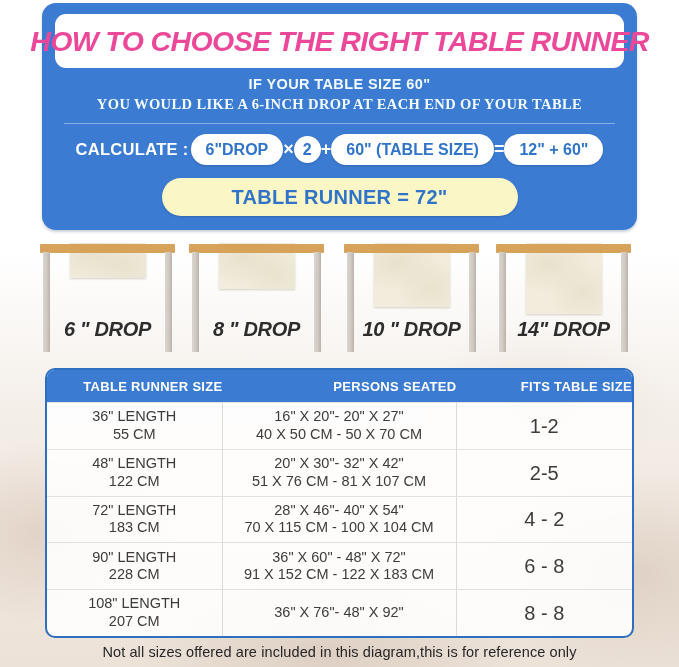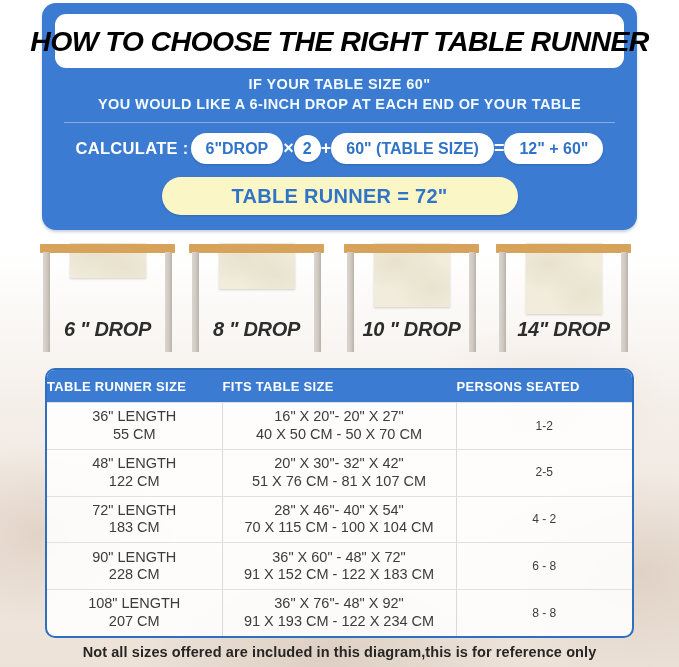--- a/index.html
+++ b/index.html
@@ -21,25 +21,25 @@
     position: absolute; left: 42px; top: 3px; width: 595px; height: 227px;
     background: #3b7bd1; border-radius: 14px;
     box-shadow: 0 2px 3px rgba(40,70,120,.25);
   }
   .title-box {
     margin: 11px 13px 0; height: 54px; background: #ffffff; border-radius: 11px;
     display: flex; align-items: center; justify-content: center;
   }
   .title-box h1 {
     font-size: 28.5px; font-weight: bold; font-style: italic;
-    letter-spacing: -0.6px; color: #000000; white-space: nowrap;
+    letter-spacing: -0.6px; color: #ec4899; white-space: nowrap;
   }
   .hero-line { text-align: center; color: #f2fbff; font-weight: bold; font-size: 14.5px; letter-spacing: .4px; }
   .hero-line.l1 { margin-top: 8px; }
-  .hero-line.l2 { margin-top: 4px; }
+  .hero-line.l2 { margin-top: 4px; font-family: Liberation Serif, serif; }
   .hero-divider { margin: 10px 22px 0; border: none; border-top: 1px solid rgba(255,255,255,.38); }
 
   .calc-row { margin-top: 10px; display: flex; align-items: center; justify-content: center; gap: 0; }
   .calc-label { color: #ffffff; font-weight: bold; font-size: 16.5px; letter-spacing: .3px; margin-right: 2px; }
   .pill {
     background: #ffffff; color: #2f74c9; font-weight: bold; font-size: 16px;
     height: 31px; border-radius: 17px; padding: 0 15px;
     display: inline-flex; align-items: center; white-space: nowrap;
     box-shadow: 0 1px 2px rgba(20,50,100,.25);
   }
@@ -80,33 +80,33 @@
   
   .size-table {
     position: absolute; left: 45px; top: 368px; width: 589px; height: 270px;
     border: 2px solid #2e6fc0; border-radius: 10px; overflow: hidden;
     background: rgba(255,255,255,.88);
   }
   .thead {
     height: 32px; background: #3b7bd1; display: grid;
     grid-template-columns: 30% 40% 30%; align-items: center;
   }
-  .thead .th { text-align: left; color: #ffffff; font-weight: bold; font-size: 13px; letter-spacing: .3px; }
+  .thead .th { text-align: right; color: #ffffff; font-weight: bold; font-size: 13px; letter-spacing: .3px; }
   .trow { height: 46.8px; display: grid; grid-template-columns: 30% 40% 30%; border-top: 1px solid #e3e1de; }
   .trow:first-of-type { border-top: none; }
   .cell {
     display: flex; flex-direction: column; align-items: center; justify-content: center;
     color: #3c3c3c; font-size: 14.5px; line-height: 1.22; text-align: center;
   }
   .cell.c1, .cell.c2 { border-right: 1px solid #dcdad7; }
-  .cell.c3 { font-size: 12px; }
+  .cell.c3 { font-size: 20px; }
 
   .footnote {
     position: absolute; left: 0; top: 644px; width: 679px; text-align: center;
-    font-weight: bold; font-size: 14.5px; color: #262626; letter-spacing: .1px;
+    font-weight: normal; font-size: 14.5px; color: #262626; letter-spacing: .1px;
   }
 </style>
 </head>
 <body>
 
 <section class="hero-panel">
   <div class="title-box">
     <h1>HOW TO CHOOSE THE RIGHT TABLE RUNNER</h1>
   </div>
   <p class="hero-line l1">IF YOUR TABLE SIZE 60"</p>
@@ -152,22 +152,22 @@
     <div class="tabletop"></div>
     <div class="leg left"></div>
     <div class="leg right"></div>
     <div class="drop-label">14" DROP</div>
   </div>
 </section>
 
 <section class="size-table">
   <div class="thead">
     <div class="th">TABLE RUNNER SIZE</div>
+    <div class="th">PERSONS SEATED</div>
     <div class="th">FITS TABLE SIZE</div>
-    <div class="th">PERSONS SEATED</div>
   </div>
 
   <div class="trow">
     <div class="cell c1">
       <div>36" LENGTH</div>
       <div>55 CM</div>
     </div>
     <div class="cell c2">
       <div>16" X 20"- 20" X 27"</div>
       <div>40 X 50 CM - 50 X 70 CM</div>
@@ -211,19 +211,18 @@
     <div class="cell c3">6 - 8</div>
   </div>
 
   <div class="trow">
     <div class="cell c1">
       <div>108" LENGTH</div>
       <div>207 CM</div>
     </div>
     <div class="cell c2">
       <div>36" X 76"- 48" X 92"</div>
-      <div>91 X 193 CM - 122 X 234 CM</div>
     </div>
     <div class="cell c3">8 - 8</div>
   </div>
 </section>
 
 <p class="footnote">Not all sizes offered are included in this diagram,this is for reference only</p>
 
 </body></html>

